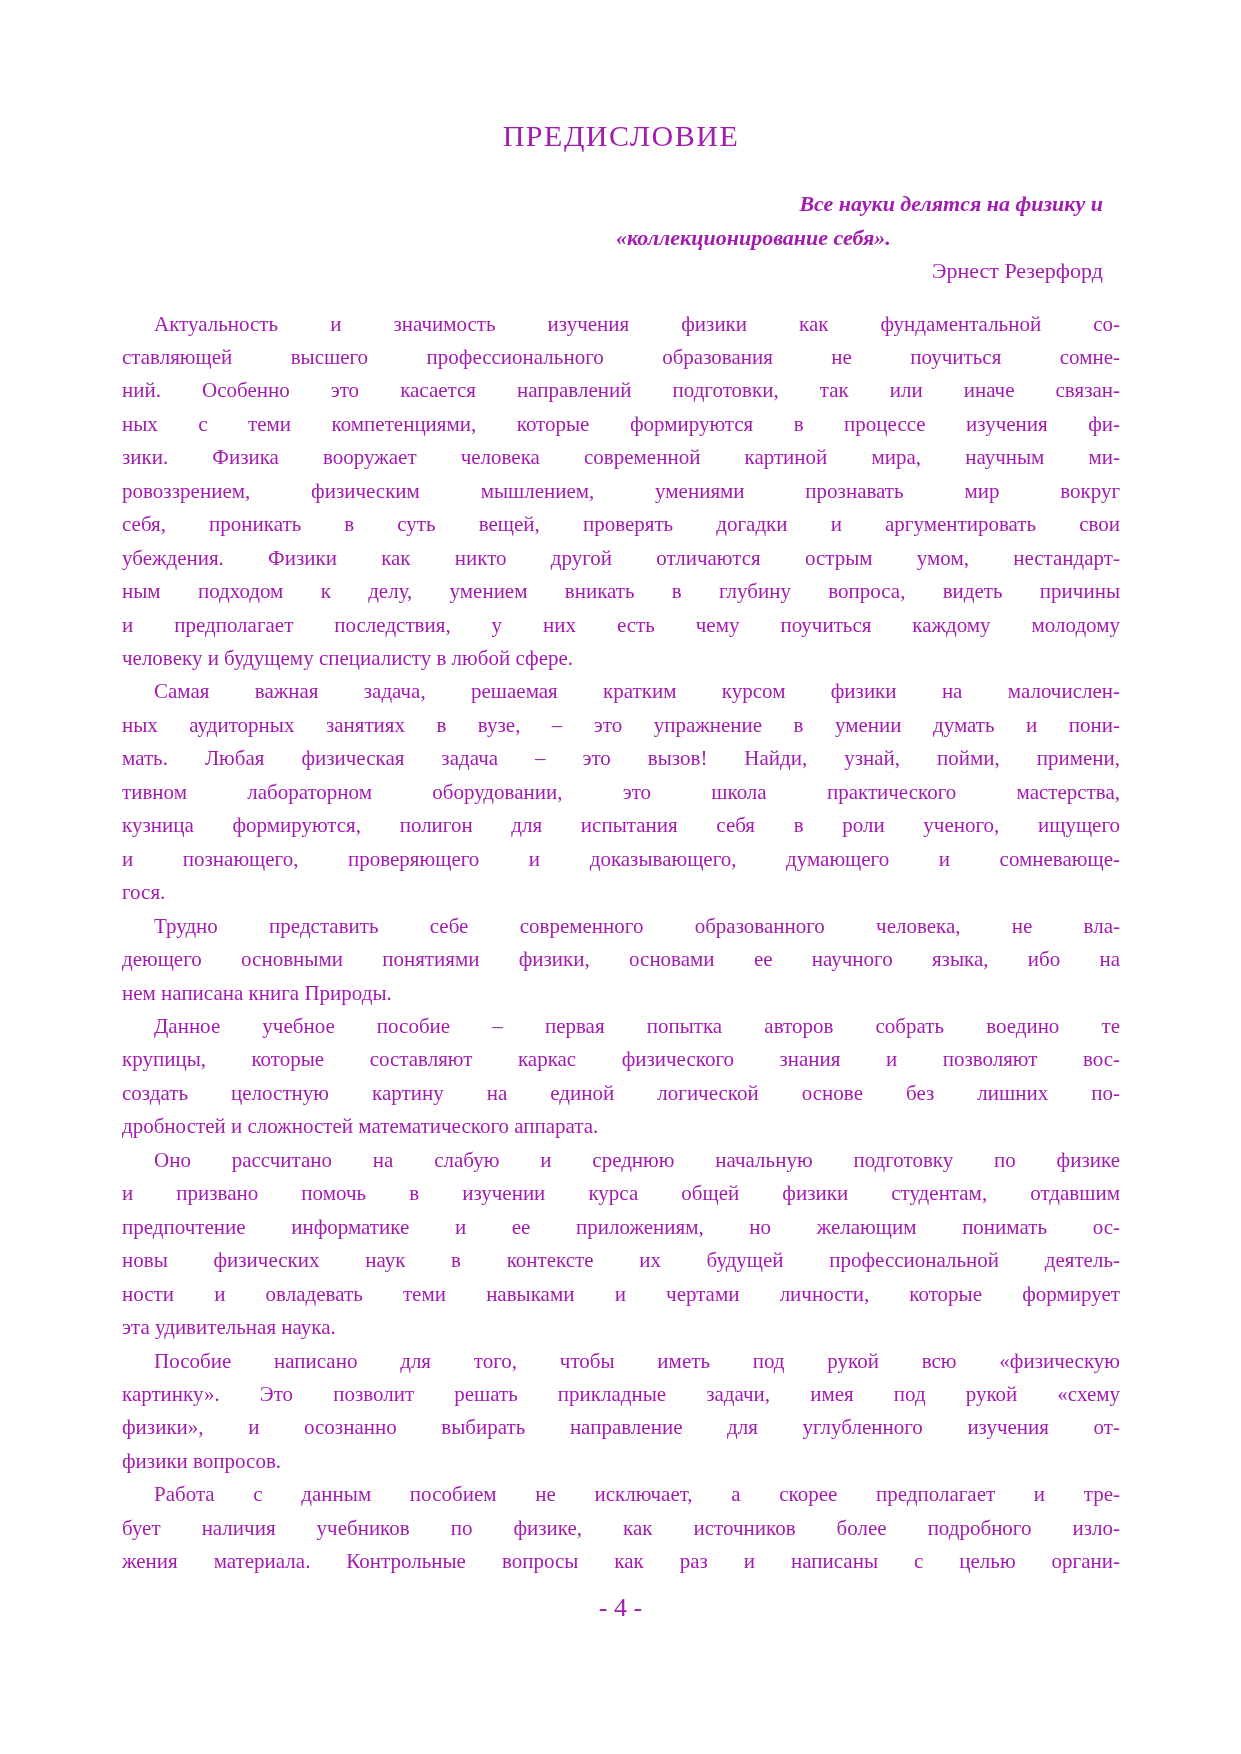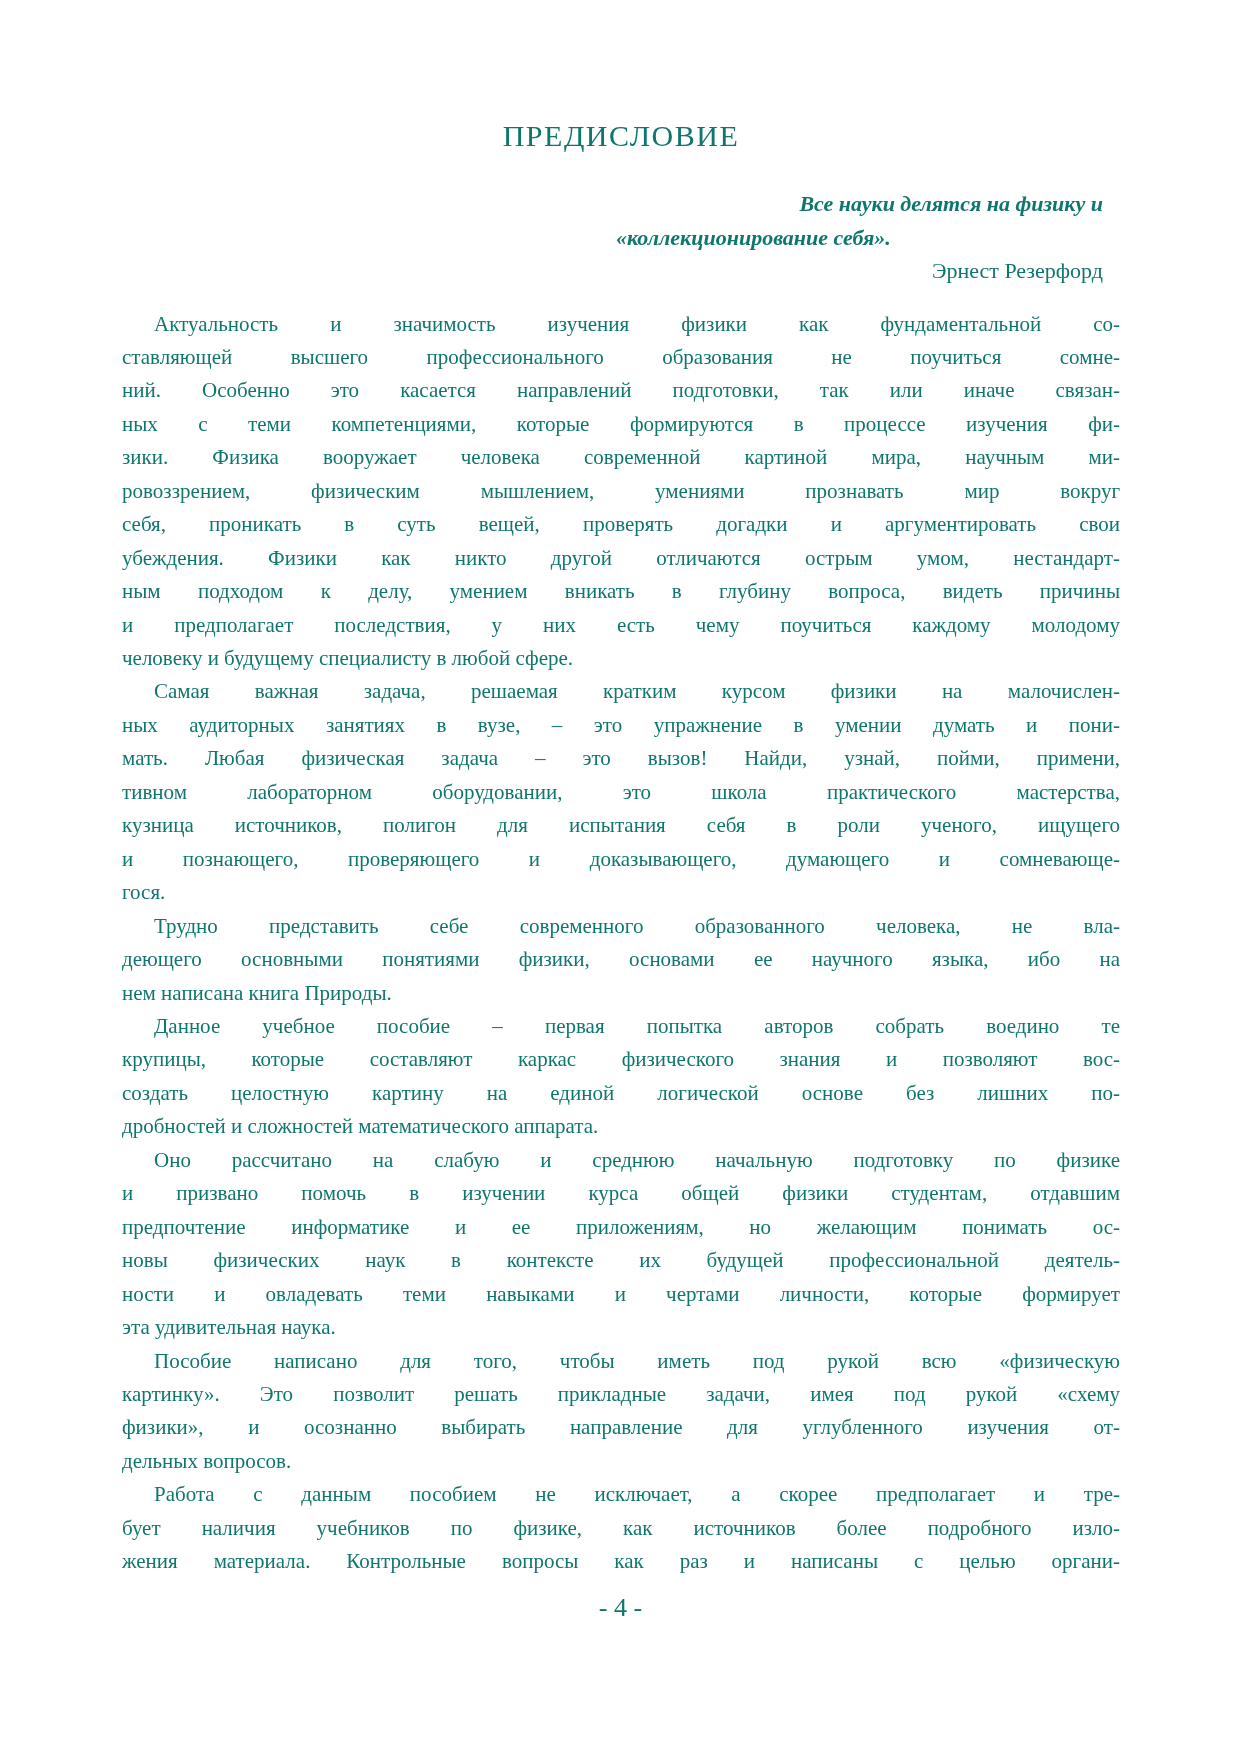--- a/index.html
+++ b/index.html
@@ -1,21 +1,21 @@
 <!DOCTYPE html>
 <html lang="ru"><head>
 <meta charset="utf-8">
 <style>
   * { margin: 0; padding: 0; box-sizing: border-box; }
   html, body { background: #ffffff; }
   .page {
     width: 1241px;
     height: 1754px;
     background: #ffffff;
-    color: #0f766e;
+    color: #a21caf;
     font-family: "Liberation Serif", "DejaVu Serif", serif;
     position: relative;
     overflow: hidden;
   }
   .doc-title {
     margin: 118px 121px 0 122px;
     text-align: center;
     font-size: 30px;
     line-height: 36px;
     letter-spacing: 1.5px;
@@ -78,21 +78,21 @@
         <div class="line">убеждения. Физики как никто другой отличаются острым умом, нестандарт-</div>
         <div class="line">ным подходом к делу, умением вникать в глубину вопроса, видеть причины</div>
         <div class="line">и предполагает последствия, у них есть чему поучиться каждому молодому</div>
         <div class="line last">человеку и будущему специалисту в любой сфере.</div>
       </div>
       <div class="para">
         <div class="line first">Самая важная задача, решаемая кратким курсом физики на малочислен-</div>
         <div class="line">ных аудиторных занятиях в вузе, – это упражнение в умении думать и пони-</div>
         <div class="line">мать. Любая физическая задача – это вызов! Найди, узнай, пойми, примени,</div>
         <div class="line">тивном лабораторном оборудовании, это школа практического мастерства,</div>
-        <div class="line">кузница источников, полигон для испытания себя в роли ученого, ищущего</div>
+        <div class="line">кузница формируются, полигон для испытания себя в роли ученого, ищущего</div>
         <div class="line">и познающего, проверяющего и доказывающего, думающего и сомневающе-</div>
         <div class="line last">гося.</div>
       </div>
       <div class="para">
         <div class="line first">Трудно представить себе современного образованного человека, не вла-</div>
         <div class="line">деющего основными понятиями физики, основами ее научного языка, ибо на</div>
         <div class="line last">нем написана книга Природы.</div>
       </div>
       <div class="para">
         <div class="line first">Данное учебное пособие – первая попытка авторов собрать воедино те</div>
@@ -105,21 +105,21 @@
         <div class="line">и призвано помочь в изучении курса общей физики студентам, отдавшим</div>
         <div class="line">предпочтение информатике и ее приложениям, но желающим понимать ос-</div>
         <div class="line">новы физических наук в контексте их будущей профессиональной деятель-</div>
         <div class="line">ности и овладевать теми навыками и чертами личности, которые формирует</div>
         <div class="line last">эта удивительная наука.</div>
       </div>
       <div class="para">
         <div class="line first">Пособие написано для того, чтобы иметь под рукой всю «физическую</div>
         <div class="line">картинку». Это позволит решать прикладные задачи, имея под рукой «схему</div>
         <div class="line">физики», и осознанно выбирать направление для углубленного изучения от-</div>
-        <div class="line last">дельных вопросов.</div>
+        <div class="line last">физики вопросов.</div>
       </div>
       <div class="para continues">
         <div class="line first">Работа с данным пособием не исключает, а скорее предполагает и тре-</div>
         <div class="line">бует наличия учебников по физике, как источников более подробного изло-</div>
         <div class="line last">жения материала. Контрольные вопросы как раз и написаны с целью органи-</div>
       </div>
     </div>
 
   <div class="page-number">- 4 -</div>
 

